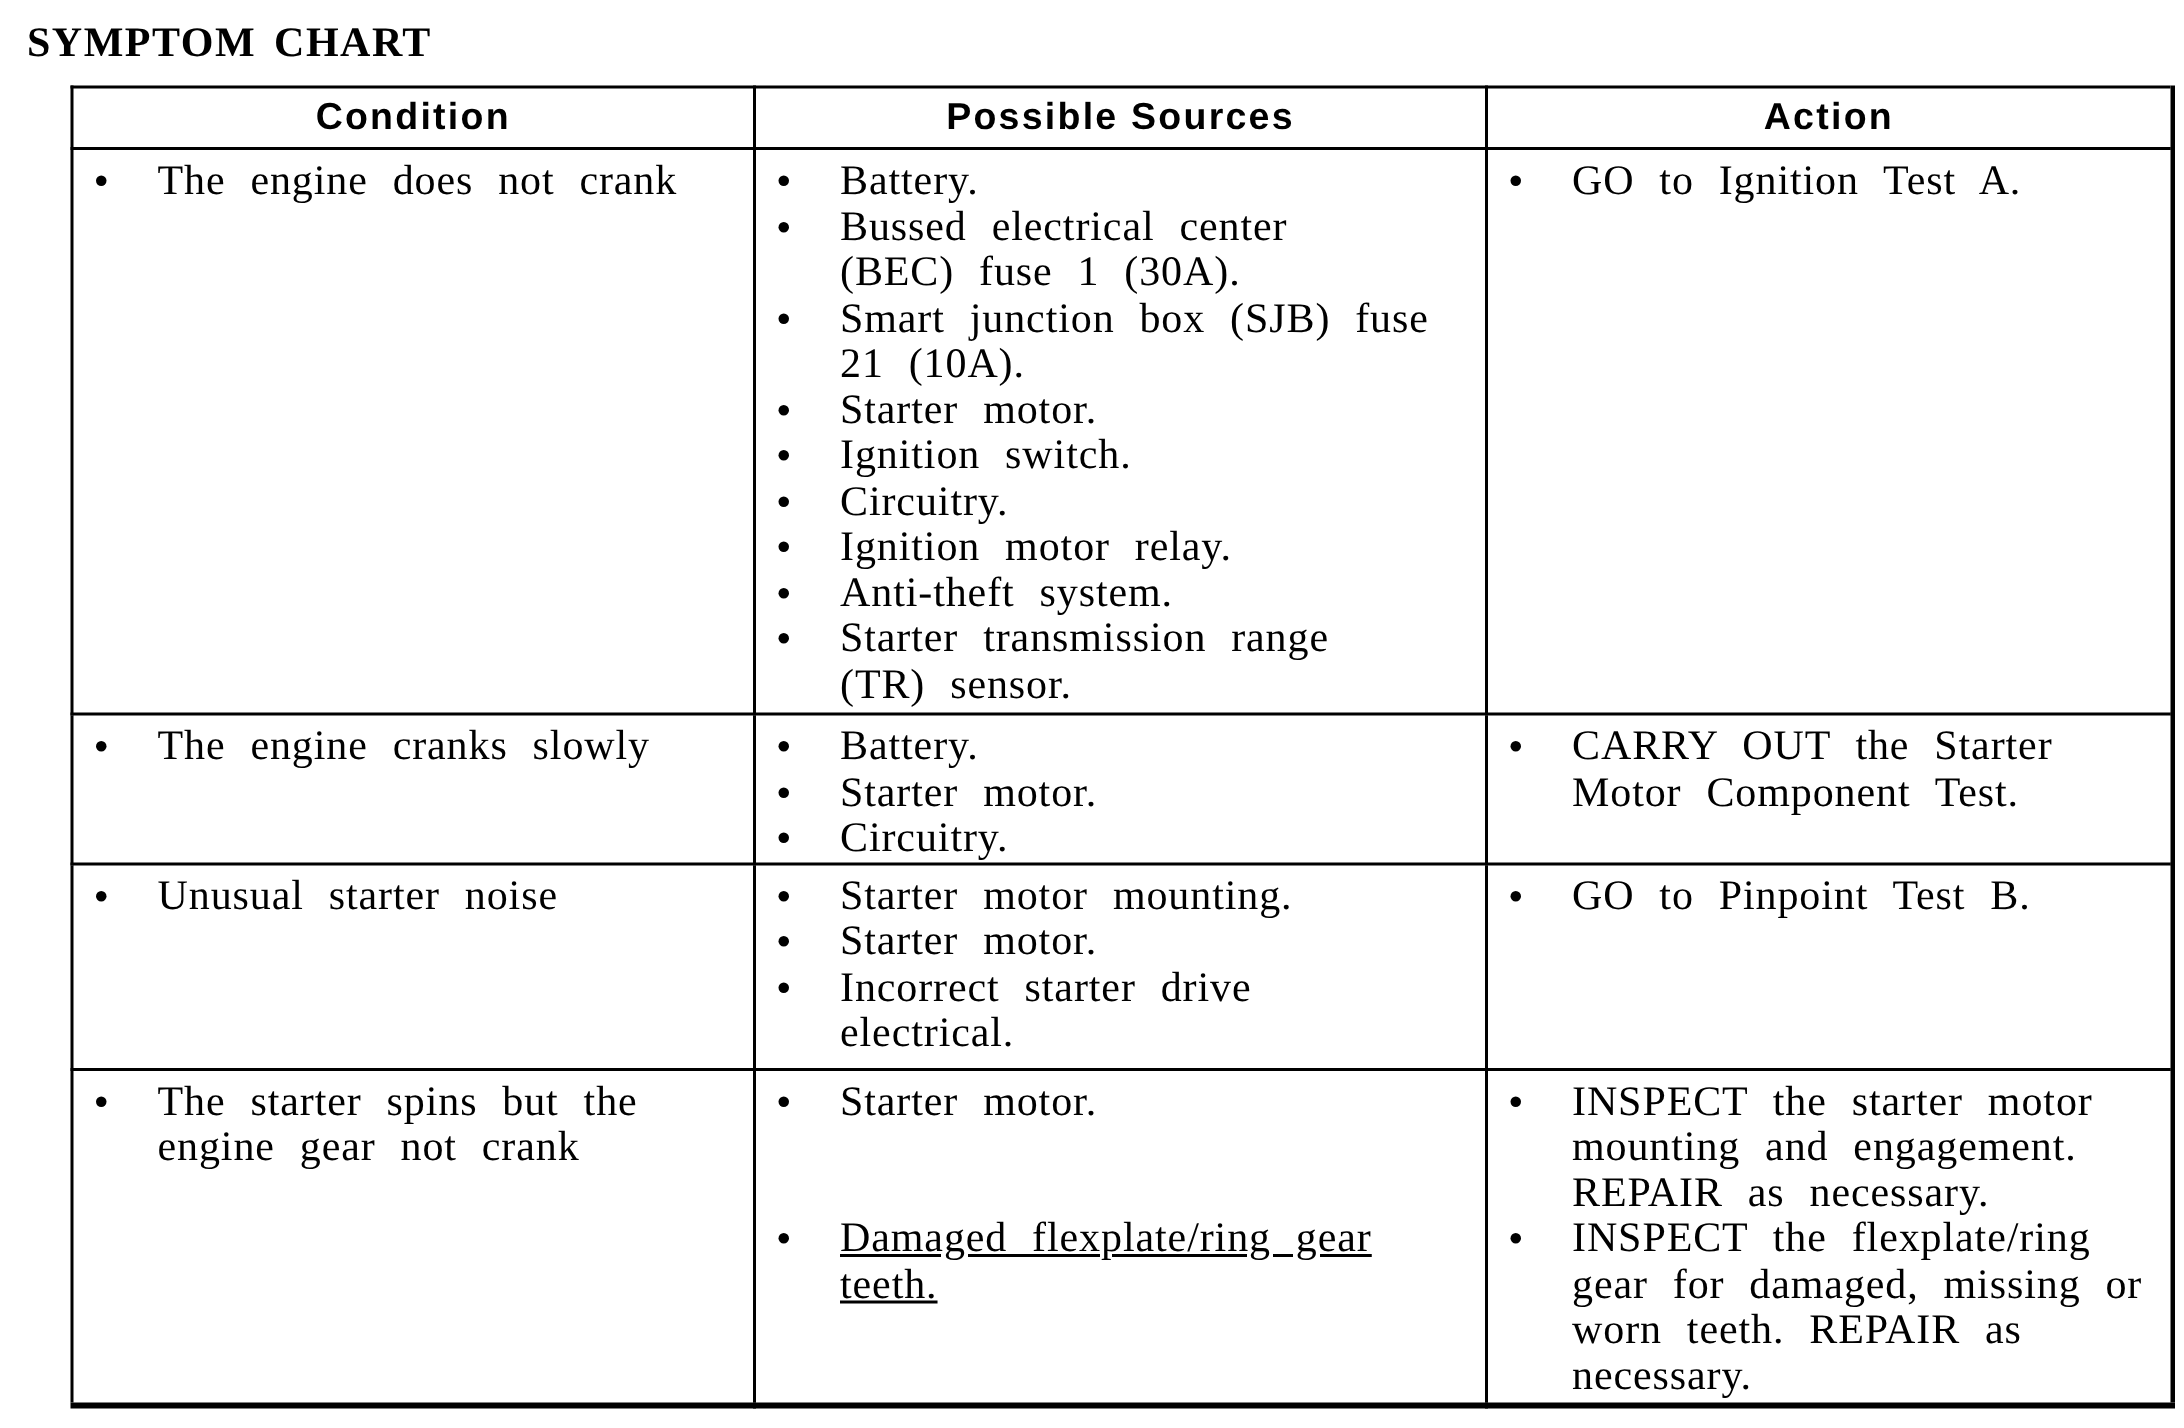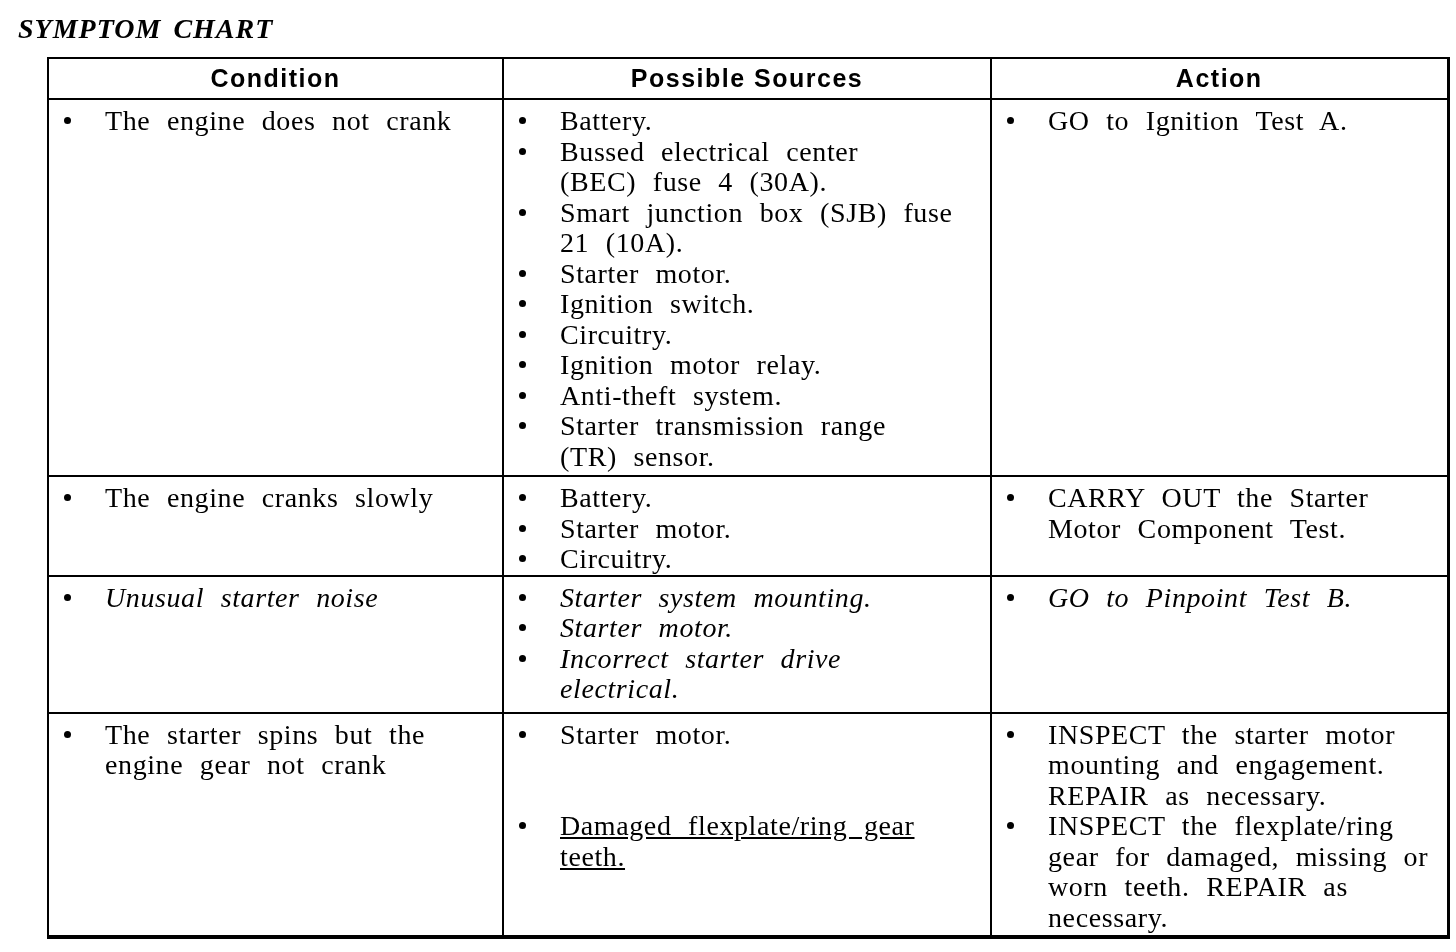--- a/index.html
+++ b/index.html
@@ -17,21 +17,20 @@
     position: absolute;
     left: 18px;
     top: 12px;
     font-family: "Liberation Serif", "DejaVu Serif", serif;
     font-weight: bold;
     font-size: 28px;
     line-height: 34px;
     letter-spacing: 1px;
     word-spacing: 4px;
     margin: 0;
-    font-style: italic;
   }
   table.symptom-chart {
     position: absolute;
     left: 17px;
     top: 57px;
     width: 1400px;
     border-collapse: collapse;
     table-layout: fixed;
     border: 2px solid #000;
     border-right-width: 3px;
@@ -52,21 +51,21 @@
     height: 39px;
     padding: 0;
   }
   .symptom-chart td {
     border: 2px solid #000;
     vertical-align: top;
     padding: 6px 8px 0 0;
   }
   tbody tr.row-0 { height: 377px; }
   tbody tr.row-1 { height: 75px; }
-  tbody tr.row-2 { height: 137px; font-style: italic; }
+  tbody tr.row-2 { height: 137px; }
   tbody tr.row-3 { height: 224px; }
   .cell-list {
     margin: 0;
     padding: 0;
     list-style: none;
   }
   .cell-list li {
     position: relative;
     padding-left: 56px;
     font-size: 28px;
@@ -111,21 +110,21 @@
       <tr class="row-0">
         <td class="condition-cell">
           <ul class="cell-list">
             <li><span class="bullet"></span><span class="item-text">The engine does not crank</span></li>
           </ul>
         </td>
         <td class="sources-cell">
           <ul class="cell-list">
             <li><span class="bullet"></span><span class="item-text">Battery.</span></li>
             <li><span class="bullet"></span><span class="item-text">Bussed electrical center
-(BEC) fuse 4 (30A).</span></li>
+(BEC) fuse 1 (30A).</span></li>
             <li><span class="bullet"></span><span class="item-text">Smart junction box (SJB) fuse
 21 (10A).</span></li>
             <li><span class="bullet"></span><span class="item-text">Starter motor.</span></li>
             <li><span class="bullet"></span><span class="item-text">Ignition switch.</span></li>
             <li><span class="bullet"></span><span class="item-text">Circuitry.</span></li>
             <li><span class="bullet"></span><span class="item-text">Ignition motor relay.</span></li>
             <li><span class="bullet"></span><span class="item-text">Anti-theft system.</span></li>
             <li><span class="bullet"></span><span class="item-text">Starter transmission range
 (TR) sensor.</span></li>
           </ul>
@@ -157,21 +156,21 @@
         </td>
       </tr>
       <tr class="row-2">
         <td class="condition-cell">
           <ul class="cell-list">
             <li><span class="bullet"></span><span class="item-text">Unusual starter noise</span></li>
           </ul>
         </td>
         <td class="sources-cell">
           <ul class="cell-list">
-            <li><span class="bullet"></span><span class="item-text">Starter system mounting.</span></li>
+            <li><span class="bullet"></span><span class="item-text">Starter motor mounting.</span></li>
             <li><span class="bullet"></span><span class="item-text">Starter motor.</span></li>
             <li><span class="bullet"></span><span class="item-text">Incorrect starter drive
 electrical.</span></li>
           </ul>
         </td>
         <td class="action-cell">
           <ul class="cell-list">
             <li><span class="bullet"></span><span class="item-text">GO to Pinpoint Test B.</span></li>
           </ul>
         </td>

